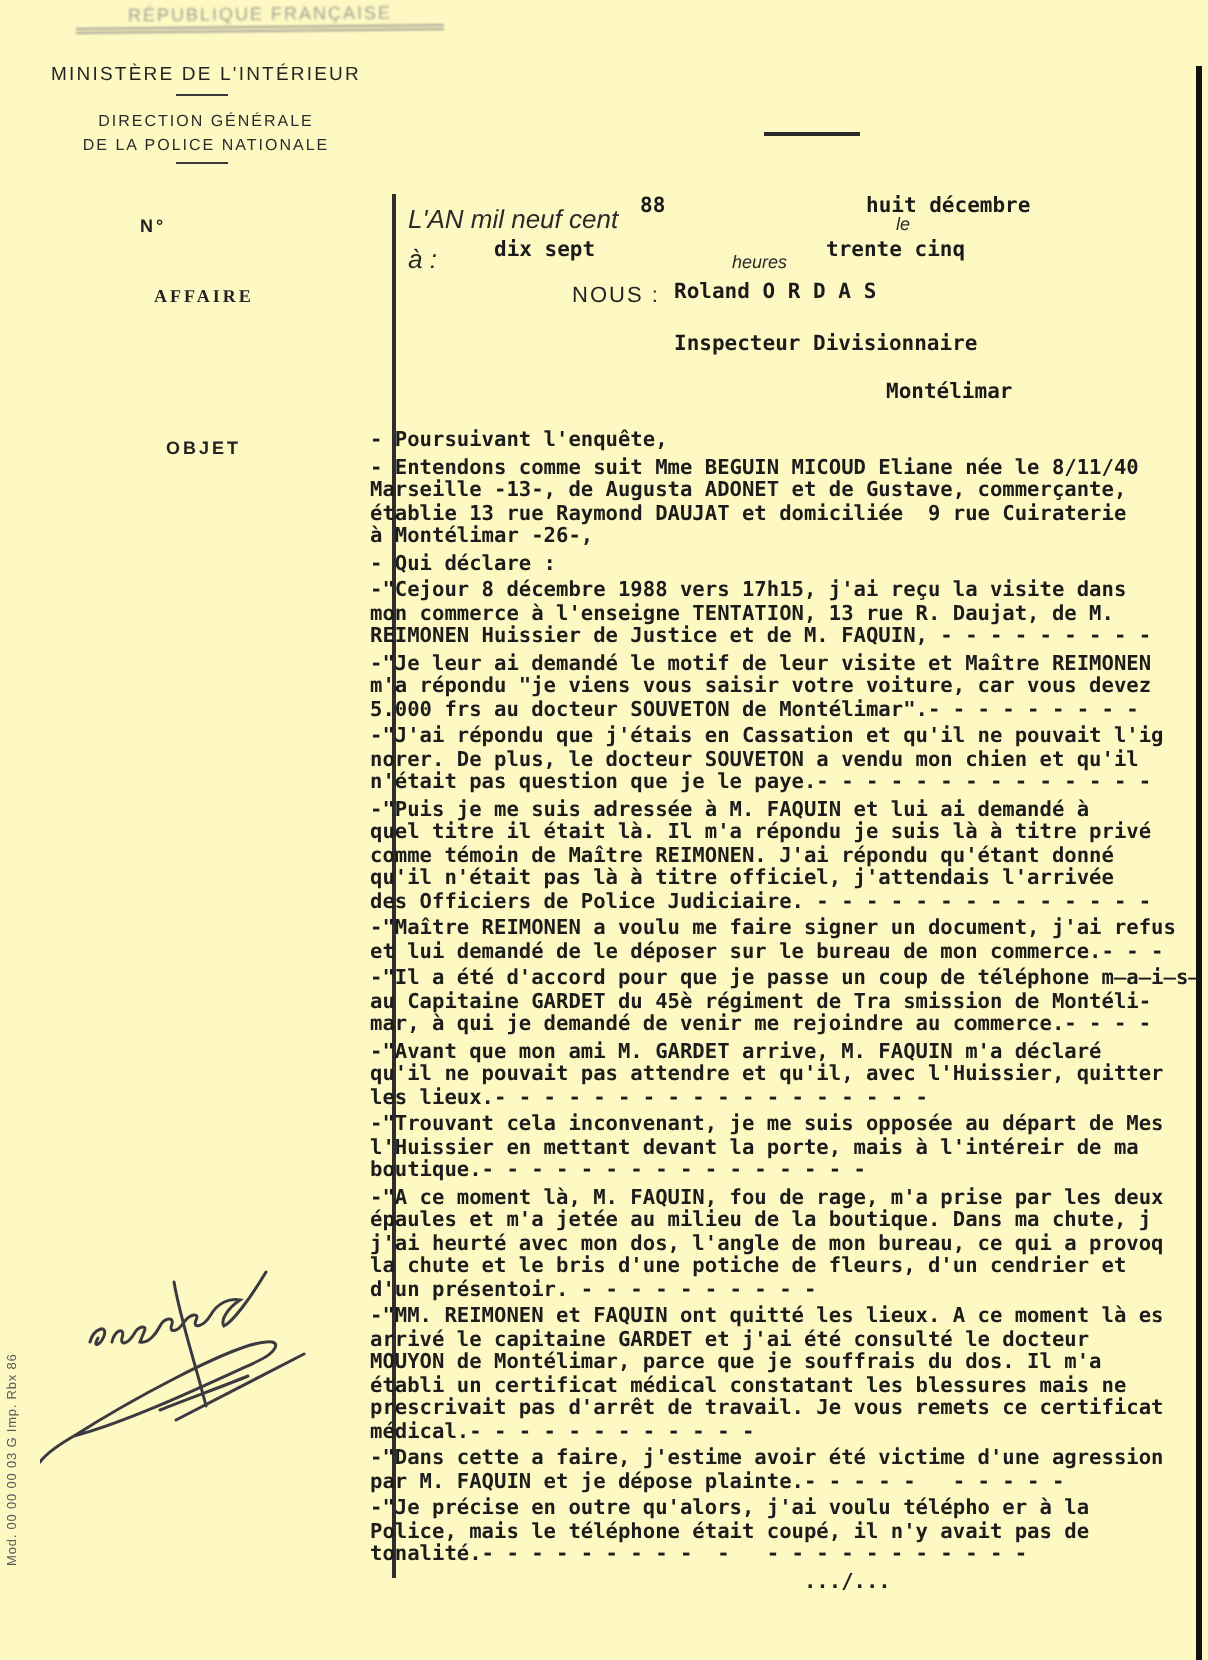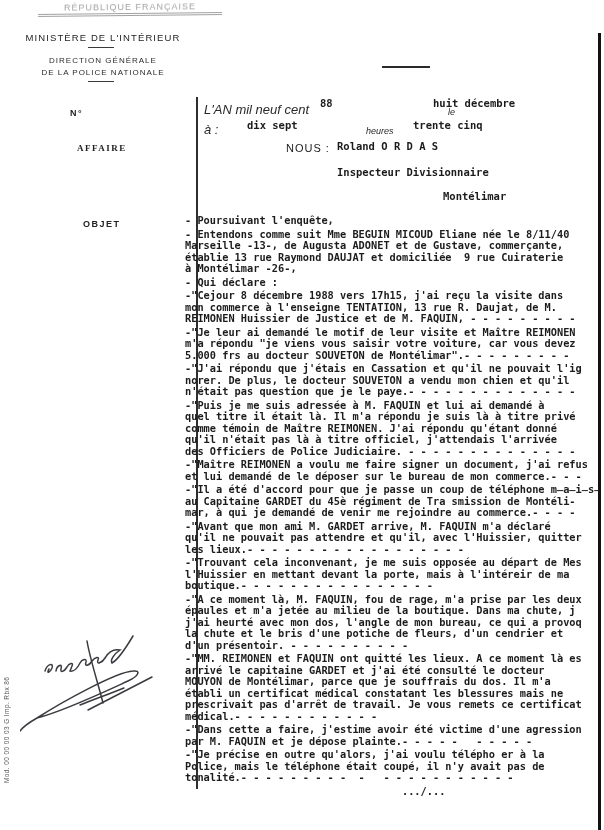--- a/index.html
+++ b/index.html
@@ -1,16 +1,16 @@
 <!DOCTYPE html>
 <html><head>
 <meta charset="utf-8">
 <style>
   html,body{margin:0;padding:0;background:#e8e8e8;}
-  .page{position:relative;width:604px;height:830px;background:#ffffff;overflow:hidden;
+  .page{position:relative;width:604px;height:830px;background:#fef9c3;overflow:hidden;
         font-family:"Liberation Sans",sans-serif;color:#1d1d1d;}
   .abs{position:absolute;}
   .print{font-family:"Liberation Sans",sans-serif;color:#222;}
   .print-i{font-family:"Liberation Sans",sans-serif;font-style:italic;color:#2a2a2a;}
   .stamp{left:38px;top:2px;width:184px;text-align:center;font-size:9px;letter-spacing:1px;
          color:#8a8a8a;opacity:.8;filter:blur(0.6px);border-bottom:3px double #8a8a8a;
          padding-bottom:1px;transform:rotate(-0.6deg);}
   .min1{left:16px;top:32px;width:174px;text-align:center;font-size:9.5px;letter-spacing:1.1px;color:#232323;}
   .minline1{left:88px;top:47px;width:26px;height:1px;background:#3a3a3a;}
   .min2{left:16px;top:56px;width:174px;text-align:center;font-size:8px;letter-spacing:1px;color:#2b2b2b;}

